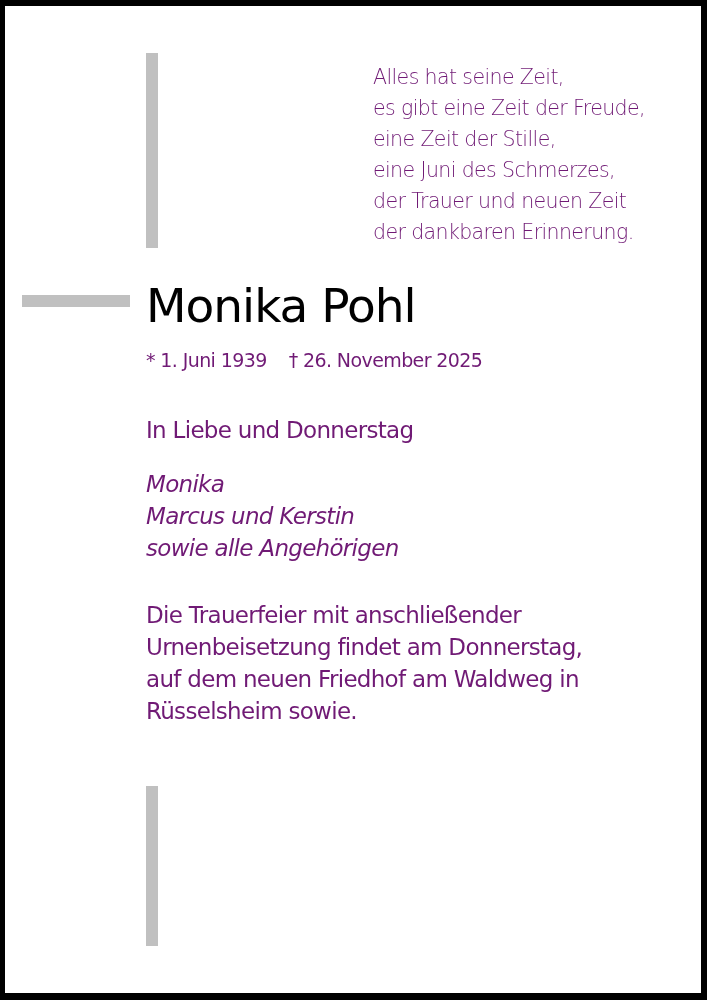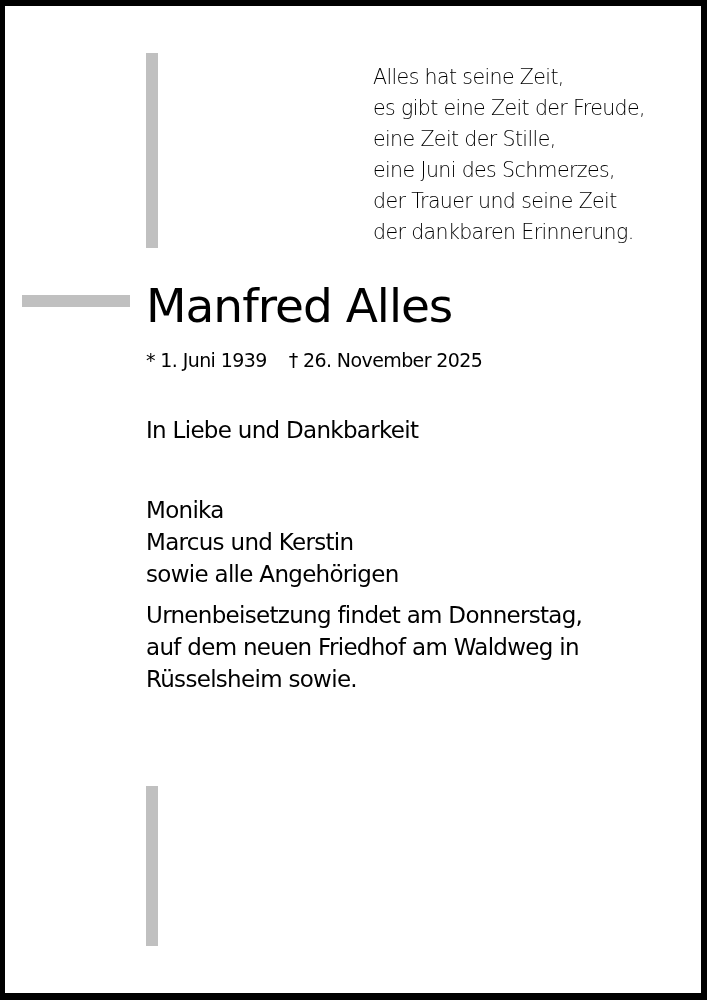--- a/index.html
+++ b/index.html
@@ -1,19 +1,19 @@
 <!DOCTYPE html>
 <html><head>
 <meta charset="utf-8">
 <style>
   html, body { margin: 0; padding: 0; }
   body { width: 707px; height: 1000px; background: #000; position: relative; overflow: hidden; }
   .page { position: absolute; left: 5px; top: 6px; width: 696px; height: 987px; background: #fff; }
   .bar { position: absolute; background: #c0c0c0; }
-  .txt { position: absolute; font-family: "DejaVu Sans", sans-serif; color: #000000; white-space: nowrap; }
+  .txt { position: absolute; font-family: "DejaVu Sans", sans-serif; color: #701a75; white-space: nowrap; }
   .motto { left: 368px; top: 56px; font-size: 20.5px; line-height: 31px; letter-spacing: -0.6px; font-weight: 300; }
   .name { left: 141px; top: 272px; font-size: 47px; line-height: 56px; letter-spacing: -1px; font-weight: 500; color: #000; }
   .dates { left: 141px; top: 338px; font-size: 19px; line-height: 32px; letter-spacing: -0.6px; }
   .dates .gap { display: inline-block; width: 22px; }
   .block { left: 141px; font-size: 23px; line-height: 32px; letter-spacing: -0.7px; }
   .line { display: block; }
 </style>
 </head>
 <body>
 
@@ -21,37 +21,38 @@
 
   <div class="bar" style="left:141px; top:47px; width:12px; height:195px;"></div>
   <div class="bar" style="left:17px; top:289px; width:108px; height:12px;"></div>
   <div class="bar" style="left:141px; top:780px; width:12px; height:160px;"></div>
 
   <div class="txt motto">
     <span class="line">Alles hat seine Zeit,</span>
     <span class="line">es gibt eine Zeit der Freude,</span>
     <span class="line">eine Zeit der Stille,</span>
     <span class="line">eine Juni des Schmerzes,</span>
-    <span class="line">der Trauer und seine Zeit</span>
+    <span class="line">der Trauer und neuen Zeit</span>
     <span class="line">der dankbaren Erinnerung.</span>
   </div>
 
-  <div class="txt name">Manfred Alles</div>
+  <div class="txt name">Monika Pohl</div>
 
   <div class="txt dates">
     <span>* 1. Juni 1939</span><span class="gap"></span><span>† 26. November 2025</span>
   </div>
 
-  <div class="txt block" style="top:408px;">In Liebe und Dankbarkeit</div>
+  <div class="txt block" style="top:408px;">In Liebe und Donnerstag</div>
 
-  <div class="txt block" style="top:488px;">
+  <div class="txt block" style="top:462px;font-style:italic;">
     <span class="line">Monika</span>
     <span class="line">Marcus und Kerstin</span>
     <span class="line">sowie alle Angehörigen</span>
   </div>
 
   <div class="txt block" style="top:593px;">
+    <span class="line">Die Trauerfeier mit anschließender</span>
     <span class="line">Urnenbeisetzung findet am Donnerstag,</span>
     <span class="line">auf dem neuen Friedhof am Waldweg in</span>
     <span class="line">Rüsselsheim sowie.</span>
   </div>
 
 </div>
 
 </body></html>

